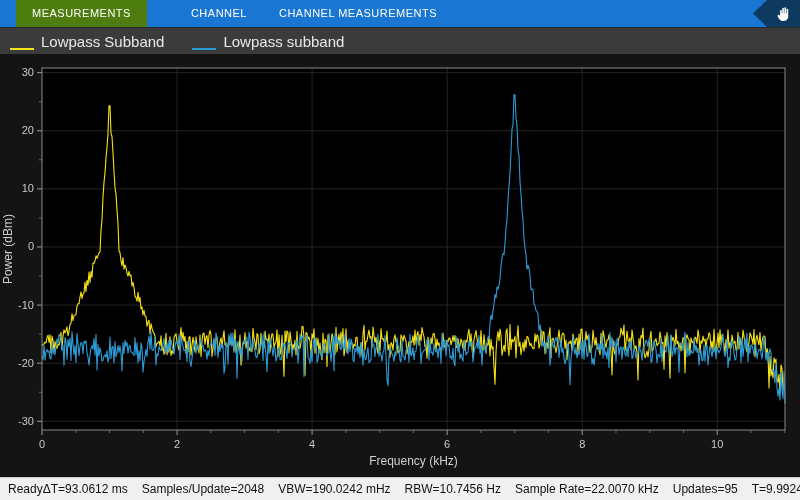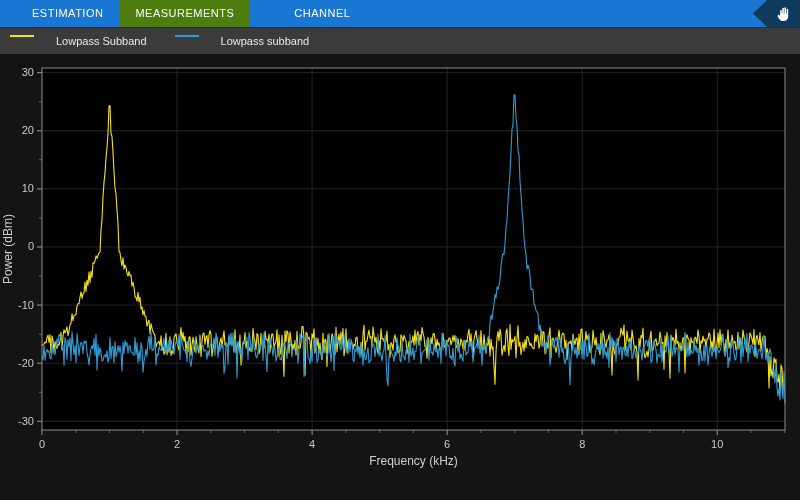--- a/index.html
+++ b/index.html
@@ -12,42 +12,42 @@
   .tabs{display:flex;padding-left:16px}
   .tab{padding:0 16px;font-size:11px;line-height:27px;letter-spacing:.5px;white-space:nowrap;cursor:default}
   .tab.active{background:#4d7c0f}
   .tab.new-section{margin-left:28px}
   .tab-extra{margin-left:auto;display:flex;align-items:center;background:#0E3A60;
      clip-path:polygon(14px 0,100% 0,100% 100%,14px 100%,0 50%);padding:0 10px 0 24px;gap:10px}
   .hand-icon{display:flex;align-items:center}
 
   
   .legendbar{height:27px;background:#3B3B3B;display:flex;align-items:center;padding-left:10px;gap:28px;flex:0 0 27px;border-top:1px solid #2a2a2a}
-  .legend-item{display:flex;align-items:flex-start;gap:22px;color:#E8E8E8;font-size:11px;cursor:pointer}
+  .legend-item{display:flex;align-items:flex-end;gap:7px;color:#E8E8E8;font-size:15px;cursor:pointer}
   .legend-swatch{width:24px;height:2px}
 
   
   .plot-region{flex:1;position:relative;background:#141414}
   .plot-region svg{display:block}
 
   
   .statusbar{height:23px;background:#F0F0F0;border-top:1px solid #C9C9C9;display:flex;align-items:center;font-size:12px;color:#111;padding-left:8px;flex:0 0 23px}
   .status-state{width:72px}
   .status-metrics{display:flex;gap:14px;white-space:nowrap}
 </style>
 </head>
 <body>
 
 <div class="app">
 
   <div class="tabbar">
     <div class="tabs" id="tabs">
-        <div class="tab">ESTIMATION</div>
         <div class="tab active">MEASUREMENTS</div>
         <div class="tab new-section">CHANNEL</div>
+        <div class="tab">CHANNEL MEASUREMENTS</div>
       </div>
     <div class="tab-extra">
       <span class="hand-icon">
         <svg width="13" height="16" viewBox="0 0 24 28" fill="#ffffff" aria-hidden="true">
           <path d="M9.5 27c-3 0-8.5-6.2-8.5-10.2l2.1-1.7 2.6 2.7V8a1.5 1.5 0 0 1 3 0v5h1V4a1.5 1.5 0 0 1 3 0v9h1V3a1.5 1.5 0 0 1 3 0v10h1V6a1.5 1.5 0 0 1 3 0v13c0 5-4.6 8-9.7 8z"></path>
         </svg>
       </span>
 
     </div>
   </div>
@@ -128,14 +128,26 @@
         <line x1="39" y1="105.80738362760835" x2="42" y2="105.80738362760835" stroke="#777" stroke-width="0.8"></line>
         <line x1="39" y1="47.70144462279294" x2="42" y2="47.70144462279294" stroke="#777" stroke-width="0.8"></line>
         <polyline points="42.0,291.6 43.0,290.2 44.0,290.0 45.0,288.1 46.0,289.0 47.0,283.6 48.0,281.1 49.0,288.4 50.0,280.8 51.0,299.0 52.0,282.0 53.0,286.4 54.0,297.2 55.0,287.6 56.0,292.2 57.0,294.4 58.0,290.1 59.0,291.1 60.0,287.4 61.0,278.4 62.0,295.2 63.0,281.9 64.0,275.7 65.0,278.9 66.0,276.8 67.0,272.9 68.0,281.7 69.0,277.4 70.0,270.6 71.0,269.4 72.0,259.7 73.0,266.6 74.0,261.5 75.0,261.2 76.0,260.5 77.0,252.3 78.0,249.6 79.0,249.8 80.0,243.1 81.0,237.8 82.0,244.4 83.0,239.9 84.0,239.0 85.0,228.1 86.0,237.6 87.0,226.3 88.0,231.1 89.0,218.0 90.0,228.6 91.0,217.3 92.0,223.5 93.0,208.7 94.0,209.4 95.0,207.0 96.0,201.8 97.0,204.4 98.0,201.5 99.0,199.1 100.0,197.7 101.0,176.2 102.0,165.6 103.0,142.9 104.0,128.4 105.0,118.9 106.0,103.9 107.0,93.2 108.0,79.1 109.0,51.8 110.0,51.8 111.0,79.3 112.0,82.5 113.0,98.8 114.0,117.6 115.0,133.5 116.0,140.4 117.0,156.0 118.0,169.8 119.0,197.1 120.0,198.6 121.0,206.6 122.0,211.8 123.0,203.6 124.0,215.2 125.0,211.0 126.0,213.4 127.0,219.2 128.0,222.1 129.0,217.4 130.0,221.7 131.0,221.0 132.0,232.1 133.0,228.4 134.0,233.3 135.0,242.4 136.0,243.7 137.0,247.1 138.0,238.2 139.0,247.7 140.0,243.3 141.0,254.9 142.0,252.9 143.0,261.0 144.0,256.4 145.0,262.1 146.0,262.2 147.0,272.3 148.0,268.3 149.0,266.3 150.0,279.9 151.0,269.5 152.0,274.2 153.0,277.6 154.0,279.5 155.0,282.0 156.0,292.8 157.0,289.3 158.0,288.8 159.0,287.3 160.0,291.9 161.0,281.9 162.0,296.4 163.0,292.1 164.0,300.4 165.0,296.3 166.0,279.2 167.0,300.6 168.0,292.8 169.0,298.3 170.0,282.9 171.0,301.4 172.0,297.0 173.0,299.5 174.0,283.5 175.0,281.4 176.0,279.8 177.0,287.9 178.0,292.2 179.0,296.2 180.0,283.2 181.0,273.5 182.0,286.0 183.0,278.3 184.0,287.4 185.0,282.4 186.0,299.1 187.0,287.2 188.0,298.0 189.0,283.3 190.0,282.7 191.0,301.1 192.0,291.1 193.0,283.2 194.0,290.0 195.0,298.0 196.0,282.8 197.0,291.4 198.0,293.4 199.0,298.9 200.0,281.0 201.0,302.4 202.0,286.7 203.0,279.6 204.0,279.0 205.0,290.3 206.0,283.0 207.0,281.6 208.0,293.6 209.0,280.6 210.0,276.6 211.0,280.7 212.0,302.4 213.0,294.8 214.0,285.7 215.0,294.8 216.0,284.2 217.0,282.9 218.0,299.1 219.0,293.1 220.0,287.4 221.0,283.9 222.0,291.9 223.0,284.1 224.0,276.8 225.0,290.9 226.0,289.9 227.0,292.2 228.0,291.9 229.0,282.9 230.0,290.4 231.0,284.9 232.0,290.8 233.0,286.8 234.0,297.0 235.0,275.9 236.0,298.6 237.0,292.7 238.0,288.8 239.0,296.4 240.0,281.1 241.0,311.1 242.0,296.9 243.0,288.9 244.0,289.7 245.0,278.6 246.0,294.1 247.0,287.0 248.0,288.5 249.0,294.0 250.0,297.2 251.0,293.7 252.0,297.8 253.0,274.2 254.0,283.8 255.0,288.0 256.0,295.6 257.0,279.6 258.0,281.0 259.0,299.9 260.0,295.9 261.0,279.3 262.0,289.9 263.0,288.2 264.0,294.3 265.0,277.3 266.0,285.6 267.0,285.4 268.0,288.5 269.0,280.0 270.0,298.3 271.0,285.5 272.0,279.6 273.0,280.8 274.0,293.5 275.0,289.7 276.0,287.7 277.0,275.8 278.0,302.4 279.0,280.9 280.0,295.3 281.0,300.4 282.0,281.3 283.0,299.1 284.0,322.3 285.0,276.9 286.0,287.7 287.0,276.9 288.0,279.2 289.0,298.9 290.0,277.9 291.0,285.8 292.0,296.9 293.0,290.2 294.0,294.7 295.0,286.2 296.0,300.9 297.0,277.3 298.0,295.1 299.0,292.1 300.0,294.4 301.0,288.1 302.0,272.5 303.0,272.5 304.0,284.1 305.0,321.2 306.0,278.4 307.0,279.3 308.0,284.9 309.0,283.1 310.0,287.1 311.0,299.6 312.0,279.9 313.0,284.1 314.0,274.8 315.0,299.2 316.0,283.7 317.0,292.2 318.0,284.3 319.0,299.2 320.0,289.0 321.0,300.4 322.0,305.8 323.0,279.3 324.0,298.6 325.0,285.2 326.0,286.5 327.0,312.5 328.0,280.8 329.0,282.8 330.0,298.5 331.0,289.7 332.0,279.7 333.0,283.7 334.0,288.9 335.0,300.7 336.0,273.2 337.0,298.0 338.0,287.3 339.0,280.2 340.0,290.5 341.0,278.1 342.0,288.8 343.0,274.6 344.0,301.8 345.0,294.7 346.0,274.9 347.0,298.4 348.0,286.5 349.0,294.4 350.0,289.7 351.0,289.0 352.0,288.9 353.0,295.3 354.0,290.2 355.0,292.1 356.0,283.3 357.0,283.3 358.0,296.0 359.0,293.3 360.0,299.4 361.0,288.9 362.0,301.9 363.0,280.0 364.0,271.4 365.0,295.9 366.0,287.4 367.0,287.1 368.0,280.9 369.0,276.0 370.0,283.9 371.0,282.6 372.0,293.7 373.0,273.1 374.0,281.6 375.0,288.3 376.0,283.2 377.0,293.6 378.0,299.5 379.0,286.5 380.0,297.0 381.0,274.8 382.0,284.9 383.0,284.5 384.0,287.2 385.0,288.9 386.0,287.6 387.0,277.1 388.0,295.9 389.0,290.6 390.0,303.1 391.0,288.6 392.0,290.2 393.0,296.1 394.0,284.3 395.0,280.9 396.0,288.3 397.0,285.6 398.0,298.9 399.0,296.7 400.0,297.2 401.0,280.9 402.0,283.4 403.0,287.3 404.0,281.3 405.0,284.4 406.0,286.9 407.0,299.8 408.0,293.4 409.0,287.5 410.0,299.7 411.0,287.4 412.0,288.0 413.0,281.7 414.0,291.4 415.0,276.0 416.0,290.2 417.0,280.5 418.0,277.6 419.0,291.1 420.0,280.5 421.0,286.9 422.0,273.5 423.0,279.2 424.0,282.9 425.0,292.7 426.0,290.9 427.0,304.3 428.0,283.4 429.0,297.2 430.0,296.1 431.0,283.7 432.0,289.9 433.0,280.0 434.0,279.4 435.0,284.8 436.0,295.7 437.0,285.1 438.0,291.1 439.0,288.8 440.0,296.5 441.0,295.5 442.0,290.8 443.0,279.2 444.0,291.5 445.0,293.3 446.0,290.4 447.0,286.2 448.0,287.7 449.0,284.0 450.0,284.0 451.0,290.8 452.0,287.3 453.0,281.5 454.0,287.5 455.0,281.5 456.0,293.2 457.0,293.4 458.0,284.3 459.0,293.4 460.0,291.6 461.0,284.8 462.0,288.0 463.0,294.7 464.0,286.2 465.0,296.3 466.0,286.2 467.0,288.0 468.0,280.0 469.0,275.2 470.0,291.1 471.0,279.9 472.0,293.9 473.0,303.9 474.0,285.3 475.0,281.1 476.0,276.5 477.0,284.7 478.0,289.4 479.0,287.9 480.0,294.2 481.0,276.6 482.0,294.8 483.0,296.6 484.0,280.7 485.0,291.8 486.0,299.3 487.0,289.7 488.0,291.0 489.0,282.4 490.0,302.0 491.0,285.2 492.0,294.9 493.0,292.8 494.0,312.8 495.0,330.3 496.0,297.8 497.0,284.0 498.0,277.5 499.0,286.6 500.0,275.0 501.0,281.3 502.0,301.3 503.0,295.3 504.0,291.3 505.0,297.5 506.0,277.9 507.0,274.8 508.0,293.1 509.0,301.6 510.0,270.5 511.0,295.4 512.0,285.2 513.0,287.7 514.0,286.2 515.0,282.5 516.0,303.7 517.0,284.8 518.0,271.7 519.0,292.3 520.0,288.4 521.0,300.4 522.0,294.0 523.0,288.4 524.0,297.3 525.0,285.5 526.0,293.6 527.0,282.3 528.0,283.2 529.0,287.4 530.0,291.5 531.0,289.4 532.0,292.8 533.0,294.4 534.0,294.7 535.0,279.9 536.0,287.8 537.0,280.8 538.0,282.1 539.0,294.2 540.0,290.3 541.0,275.6 542.0,291.6 543.0,277.5 544.0,278.4 545.0,299.6 546.0,289.2 547.0,288.7 548.0,294.4 549.0,280.7 550.0,273.8 551.0,303.6 552.0,285.2 553.0,284.2 554.0,287.2 555.0,293.5 556.0,298.5 557.0,293.0 558.0,284.4 559.0,276.1 560.0,285.6 561.0,293.0 562.0,280.6 563.0,279.1 564.0,280.4 565.0,294.1 566.0,286.3 567.0,305.8 568.0,292.4 569.0,287.8 570.0,289.2 571.0,286.5 572.0,296.4 573.0,280.0 574.0,286.4 575.0,290.5 576.0,284.9 577.0,284.0 578.0,298.7 579.0,280.0 580.0,295.5 581.0,275.3 582.0,275.0 583.0,295.4 584.0,298.3 585.0,289.8 586.0,277.6 587.0,285.9 588.0,281.5 589.0,286.0 590.0,298.5 591.0,295.1 592.0,293.5 593.0,276.4 594.0,285.6 595.0,291.1 596.0,283.6 597.0,293.7 598.0,294.9 599.0,294.5 600.0,300.6 601.0,279.4 602.0,294.9 603.0,276.7 604.0,281.6 605.0,289.8 606.0,293.4 607.0,286.1 608.0,286.0 609.0,280.7 610.0,289.3 611.0,297.8 612.0,321.0 613.0,286.1 614.0,296.5 615.0,300.4 616.0,293.1 617.0,289.7 618.0,290.9 619.0,283.2 620.0,283.0 621.0,274.0 622.0,278.3 623.0,281.1 624.0,271.0 625.0,296.6 626.0,288.5 627.0,277.1 628.0,286.2 629.0,287.3 630.0,283.8 631.0,296.3 632.0,276.1 633.0,283.5 634.0,291.7 635.0,294.5 636.0,291.8 637.0,298.6 638.0,326.0 639.0,284.5 640.0,293.1 641.0,281.6 642.0,283.7 643.0,274.0 644.0,298.0 645.0,303.7 646.0,301.3 647.0,297.1 648.0,303.0 649.0,295.3 650.0,283.9 651.0,277.2 652.0,296.9 653.0,295.9 654.0,290.4 655.0,286.3 656.0,284.8 657.0,291.7 658.0,290.0 659.0,289.0 660.0,278.1 661.0,284.1 662.0,289.4 663.0,288.3 664.0,315.2 665.0,281.9 666.0,292.3 667.0,278.5 668.0,290.6 669.0,297.5 670.0,324.1 671.0,281.7 672.0,286.9 673.0,283.2 674.0,286.9 675.0,291.9 676.0,275.2 677.0,289.6 678.0,287.2 679.0,295.0 680.0,289.1 681.0,296.9 682.0,290.2 683.0,283.7 684.0,284.4 685.0,318.7 686.0,283.9 687.0,280.7 688.0,284.5 689.0,285.4 690.0,299.3 691.0,283.9 692.0,288.2 693.0,287.8 694.0,292.6 695.0,283.0 696.0,284.3 697.0,289.5 698.0,276.0 699.0,282.3 700.0,298.8 701.0,286.7 702.0,289.2 703.0,282.1 704.0,287.0 705.0,285.3 706.0,293.7 707.0,284.9 708.0,284.9 709.0,278.7 710.0,281.0 711.0,294.8 712.0,287.3 713.0,295.9 714.0,275.2 715.0,291.5 716.0,298.0 717.0,289.9 718.0,279.1 719.0,293.8 720.0,275.6 721.0,290.7 722.0,280.4 723.0,286.4 724.0,290.3 725.0,299.2 726.0,285.5 727.0,290.6 728.0,275.8 729.0,294.2 730.0,288.5 731.0,294.4 732.0,281.0 733.0,288.1 734.0,289.0 735.0,287.2 736.0,296.2 737.0,294.9 738.0,278.2 739.0,294.9 740.0,283.9 741.0,291.1 742.0,290.3 743.0,276.0 744.0,282.6 745.0,288.2 746.0,292.2 747.0,298.0 748.0,294.9 749.0,288.2 750.0,278.9 751.0,281.5 752.0,285.2 753.0,290.4 754.0,275.6 755.0,302.7 756.0,285.1 757.0,281.2 758.0,286.7 759.0,290.8 760.0,278.6 761.0,296.7 762.0,287.5 763.0,283.0 764.0,282.0 765.0,282.4 766.0,303.4 767.0,294.5 768.0,298.4 769.0,333.9 770.0,302.6 771.0,322.0 772.0,315.4 773.0,324.0 774.0,303.9 775.0,308.4 776.0,305.2 777.0,324.4 778.0,328.4 779.0,320.4 780.0,338.4 781.0,311.0 782.0,314.6 783.0,335.4 784.0,332.1 785.0,330.3" fill="none" stroke="#F5E216" stroke-width="1.1" stroke-linejoin="round"></polyline>
         <polyline points="42.0,302.4 43.0,305.8 44.0,291.2 45.0,306.1 46.0,298.1 47.0,295.5 48.0,298.2 49.0,296.8 50.0,304.0 51.0,305.0 52.0,288.2 53.0,299.9 54.0,294.8 55.0,301.0 56.0,292.4 57.0,284.8 58.0,289.5 59.0,280.3 60.0,282.2 61.0,282.5 62.0,296.5 63.0,291.0 64.0,311.2 65.0,283.5 66.0,287.7 67.0,305.1 68.0,285.7 69.0,292.7 70.0,284.1 71.0,306.4 72.0,277.9 73.0,289.9 74.0,300.7 75.0,291.6 76.0,308.4 77.0,279.5 78.0,289.5 79.0,301.7 80.0,292.3 81.0,288.4 82.0,289.4 83.0,299.6 84.0,287.0 85.0,289.1 86.0,287.0 87.0,298.6 88.0,303.2 89.0,311.0 90.0,300.9 91.0,294.2 92.0,291.6 93.0,295.1 94.0,284.5 95.0,301.1 96.0,280.3 97.0,316.0 98.0,290.6 99.0,302.0 100.0,293.9 101.0,298.4 102.0,307.2 103.0,306.4 104.0,302.2 105.0,300.7 106.0,303.5 107.0,296.8 108.0,308.0 109.0,304.1 110.0,283.0 111.0,304.7 112.0,293.4 113.0,292.3 114.0,308.9 115.0,287.5 116.0,302.7 117.0,298.9 118.0,291.7 119.0,298.4 120.0,291.9 121.0,299.2 122.0,317.0 123.0,288.5 124.0,299.4 125.0,286.4 126.0,292.2 127.0,288.6 128.0,299.2 129.0,292.4 130.0,291.5 131.0,298.2 132.0,298.2 133.0,300.0 134.0,301.4 135.0,283.5 136.0,300.6 137.0,288.8 138.0,308.8 139.0,296.8 140.0,306.9 141.0,289.0 142.0,293.1 143.0,318.1 144.0,307.3 145.0,302.7 146.0,295.3 147.0,302.3 148.0,287.7 149.0,282.3 150.0,295.1 151.0,277.9 152.0,295.9 153.0,296.4 154.0,294.2 155.0,284.0 156.0,311.0 157.0,299.8 158.0,301.7 159.0,292.5 160.0,295.6 161.0,296.3 162.0,294.4 163.0,290.0 164.0,284.4 165.0,298.0 166.0,299.1 167.0,288.9 168.0,298.0 169.0,286.2 170.0,295.7 171.0,285.6 172.0,290.8 173.0,295.4 174.0,300.2 175.0,291.9 176.0,287.8 177.0,288.7 178.0,291.2 179.0,280.5 180.0,305.5 181.0,282.6 182.0,288.4 183.0,292.1 184.0,296.4 185.0,296.7 186.0,295.1 187.0,307.5 188.0,287.8 189.0,286.9 190.0,307.3 191.0,312.4 192.0,304.6 193.0,295.3 194.0,292.3 195.0,286.4 196.0,299.1 197.0,292.2 198.0,296.3 199.0,292.5 200.0,285.6 201.0,288.4 202.0,292.4 203.0,291.3 204.0,297.3 205.0,295.9 206.0,296.8 207.0,305.1 208.0,296.5 209.0,301.6 210.0,291.9 211.0,288.8 212.0,290.3 213.0,291.3 214.0,284.0 215.0,301.4 216.0,278.8 217.0,287.4 218.0,303.4 219.0,291.9 220.0,297.6 221.0,289.8 222.0,293.9 223.0,291.4 224.0,319.3 225.0,313.4 226.0,288.4 227.0,290.3 228.0,310.2 229.0,280.5 230.0,291.0 231.0,279.0 232.0,292.4 233.0,278.7 234.0,298.4 235.0,284.7 236.0,287.5 237.0,324.2 238.0,287.2 239.0,295.5 240.0,300.3 241.0,293.5 242.0,307.2 243.0,287.7 244.0,287.3 245.0,289.4 246.0,283.2 247.0,284.5 248.0,305.4 249.0,278.2 250.0,283.4 251.0,296.7 252.0,293.7 253.0,285.2 254.0,293.6 255.0,297.2 256.0,302.9 257.0,303.9 258.0,297.5 259.0,289.8 260.0,292.2 261.0,292.2 262.0,281.2 263.0,306.5 264.0,278.7 265.0,291.3 266.0,301.4 267.0,317.4 268.0,286.6 269.0,299.8 270.0,284.1 271.0,289.9 272.0,294.0 273.0,301.9 274.0,292.9 275.0,294.4 276.0,307.1 277.0,303.1 278.0,295.8 279.0,293.8 280.0,305.2 281.0,305.9 282.0,301.8 283.0,288.6 284.0,292.4 285.0,290.8 286.0,295.6 287.0,304.4 288.0,288.5 289.0,290.2 290.0,288.8 291.0,291.8 292.0,303.0 293.0,294.7 294.0,295.2 295.0,295.2 296.0,288.3 297.0,286.6 298.0,309.3 299.0,296.9 300.0,279.7 301.0,285.5 302.0,283.6 303.0,281.0 304.0,322.6 305.0,289.0 306.0,287.4 307.0,281.2 308.0,303.1 309.0,304.8 310.0,309.7 311.0,296.2 312.0,307.6 313.0,293.2 314.0,283.5 315.0,294.8 316.0,285.2 317.0,308.4 318.0,305.9 319.0,295.2 320.0,296.0 321.0,299.2 322.0,304.2 323.0,291.0 324.0,288.8 325.0,291.9 326.0,298.6 327.0,302.0 328.0,299.7 329.0,279.2 330.0,295.3 331.0,307.5 332.0,297.6 333.0,282.6 334.0,316.8 335.0,279.2 336.0,290.1 337.0,282.5 338.0,289.4 339.0,286.4 340.0,294.1 341.0,296.0 342.0,282.9 343.0,294.2 344.0,295.4 345.0,280.3 346.0,295.4 347.0,297.4 348.0,299.9 349.0,284.6 350.0,297.8 351.0,285.0 352.0,288.8 353.0,306.3 354.0,307.7 355.0,294.6 356.0,297.7 357.0,290.2 358.0,300.1 359.0,292.5 360.0,303.7 361.0,288.6 362.0,296.2 363.0,311.1 364.0,294.8 365.0,304.8 366.0,305.9 367.0,298.8 368.0,293.7 369.0,308.6 370.0,307.1 371.0,305.6 372.0,284.5 373.0,290.6 374.0,290.7 375.0,302.8 376.0,293.7 377.0,294.4 378.0,280.3 379.0,302.3 380.0,297.9 381.0,300.9 382.0,307.2 383.0,298.3 384.0,296.3 385.0,281.5 386.0,302.6 387.0,325.7 388.0,331.7 389.0,302.0 390.0,293.5 391.0,296.4 392.0,300.1 393.0,302.0 394.0,307.3 395.0,297.7 396.0,302.2 397.0,283.8 398.0,291.1 399.0,294.9 400.0,306.2 401.0,307.9 402.0,286.1 403.0,302.5 404.0,303.1 405.0,306.1 406.0,296.7 407.0,293.5 408.0,293.9 409.0,308.2 410.0,280.1 411.0,301.8 412.0,300.2 413.0,293.5 414.0,305.8 415.0,297.5 416.0,297.3 417.0,287.9 418.0,281.9 419.0,287.4 420.0,288.3 421.0,309.4 422.0,299.1 423.0,298.1 424.0,296.2 425.0,296.2 426.0,290.2 427.0,285.5 428.0,289.3 429.0,306.3 430.0,285.2 431.0,298.4 432.0,298.4 433.0,301.3 434.0,289.9 435.0,296.2 436.0,298.1 437.0,294.8 438.0,303.9 439.0,294.3 440.0,292.3 441.0,309.1 442.0,279.1 443.0,295.6 444.0,285.7 445.0,286.4 446.0,302.0 447.0,286.7 448.0,292.2 449.0,291.0 450.0,303.6 451.0,302.4 452.0,305.7 453.0,294.4 454.0,309.1 455.0,311.7 456.0,282.3 457.0,287.6 458.0,298.2 459.0,289.6 460.0,304.6 461.0,300.2 462.0,304.2 463.0,307.3 464.0,286.6 465.0,291.0 466.0,301.1 467.0,298.8 468.0,298.3 469.0,287.0 470.0,292.5 471.0,288.8 472.0,287.3 473.0,308.0 474.0,299.0 475.0,293.2 476.0,293.2 477.0,288.2 478.0,294.9 479.0,281.6 480.0,299.5 481.0,292.2 482.0,311.1 483.0,293.3 484.0,290.7 485.0,295.4 486.0,298.9 487.0,288.0 488.0,282.8 489.0,284.8 490.0,269.3 491.0,261.0 492.0,265.5 493.0,257.1 494.0,249.8 495.0,240.5 496.0,244.0 497.0,233.0 498.0,235.3 499.0,231.2 500.0,225.1 501.0,211.9 502.0,203.9 503.0,199.5 504.0,200.6 505.0,189.5 506.0,173.9 507.0,165.8 508.0,146.2 509.0,132.0 510.0,118.9 511.0,97.5 512.0,75.2 513.0,70.3 514.0,40.7 515.0,40.7 516.0,63.8 517.0,71.8 518.0,96.3 519.0,101.1 520.0,127.5 521.0,140.1 522.0,156.2 523.0,166.0 524.0,184.3 525.0,194.0 526.0,200.7 527.0,215.0 528.0,211.2 529.0,214.2 530.0,221.5 531.0,235.4 532.0,235.1 533.0,235.2 534.0,250.4 535.0,251.3 536.0,256.6 537.0,257.6 538.0,260.0 539.0,276.4 540.0,270.8 541.0,278.6 542.0,292.3 543.0,287.6 544.0,292.8 545.0,288.8 546.0,299.3 547.0,287.5 548.0,281.3 549.0,287.4 550.0,311.2 551.0,301.4 552.0,285.7 553.0,291.1 554.0,294.2 555.0,286.1 556.0,283.3 557.0,287.1 558.0,283.8 559.0,303.5 560.0,293.5 561.0,286.3 562.0,298.4 563.0,294.4 564.0,305.2 565.0,309.8 566.0,305.4 567.0,292.1 568.0,289.3 569.0,302.2 570.0,330.7 571.0,304.5 572.0,297.6 573.0,283.0 574.0,295.3 575.0,300.3 576.0,293.4 577.0,303.9 578.0,298.2 579.0,300.9 580.0,291.2 581.0,286.7 582.0,304.5 583.0,286.5 584.0,305.3 585.0,284.9 586.0,290.4 587.0,302.8 588.0,301.2 589.0,279.9 590.0,290.7 591.0,294.7 592.0,309.9 593.0,304.4 594.0,310.9 595.0,302.8 596.0,295.7 597.0,291.4 598.0,289.4 599.0,297.5 600.0,289.8 601.0,295.6 602.0,280.2 603.0,304.3 604.0,289.9 605.0,301.1 606.0,297.7 607.0,305.0 608.0,293.2 609.0,313.4 610.0,278.6 611.0,294.3 612.0,283.0 613.0,292.2 614.0,291.8 615.0,287.4 616.0,307.8 617.0,284.4 618.0,286.7 619.0,300.8 620.0,294.4 621.0,292.7 622.0,305.2 623.0,293.0 624.0,294.9 625.0,299.9 626.0,301.9 627.0,292.2 628.0,302.7 629.0,288.1 630.0,293.4 631.0,286.6 632.0,304.6 633.0,303.0 634.0,292.9 635.0,297.3 636.0,304.1 637.0,300.2 638.0,299.8 639.0,291.6 640.0,295.2 641.0,298.0 642.0,306.2 643.0,293.7 644.0,293.2 645.0,290.7 646.0,286.3 647.0,287.9 648.0,293.0 649.0,284.7 650.0,286.5 651.0,308.5 652.0,307.4 653.0,293.8 654.0,286.9 655.0,291.0 656.0,295.5 657.0,308.7 658.0,300.3 659.0,301.3 660.0,303.3 661.0,285.0 662.0,307.6 663.0,293.1 664.0,295.3 665.0,295.7 666.0,298.2 667.0,289.3 668.0,281.9 669.0,299.9 670.0,296.3 671.0,280.8 672.0,302.7 673.0,298.7 674.0,288.5 675.0,300.4 676.0,293.6 677.0,294.3 678.0,295.3 679.0,318.3 680.0,288.8 681.0,289.8 682.0,290.8 683.0,296.5 684.0,287.1 685.0,278.4 686.0,291.1 687.0,302.7 688.0,288.8 689.0,301.8 690.0,299.6 691.0,296.2 692.0,299.2 693.0,298.9 694.0,284.6 695.0,296.8 696.0,291.1 697.0,298.4 698.0,293.9 699.0,311.1 700.0,300.6 701.0,296.6 702.0,306.7 703.0,306.0 704.0,291.1 705.0,307.3 706.0,292.2 707.0,291.4 708.0,311.0 709.0,300.3 710.0,292.1 711.0,296.6 712.0,302.6 713.0,295.4 714.0,298.0 715.0,292.0 716.0,304.8 717.0,292.8 718.0,296.4 719.0,298.8 720.0,296.8 721.0,293.0 722.0,286.8 723.0,280.1 724.0,297.8 725.0,302.5 726.0,299.0 727.0,285.5 728.0,313.8 729.0,303.6 730.0,306.5 731.0,286.6 732.0,291.3 733.0,289.0 734.0,298.9 735.0,306.2 736.0,305.0 737.0,293.9 738.0,291.5 739.0,282.4 740.0,286.9 741.0,308.5 742.0,284.7 743.0,302.4 744.0,292.8 745.0,284.4 746.0,295.2 747.0,279.3 748.0,307.9 749.0,291.6 750.0,299.5 751.0,290.9 752.0,291.6 753.0,295.2 754.0,301.7 755.0,290.3 756.0,293.7 757.0,304.4 758.0,298.6 759.0,295.3 760.0,295.4 761.0,299.2 762.0,305.0 763.0,294.7 764.0,282.4 765.0,294.7 766.0,306.1 767.0,298.4 768.0,308.4 769.0,300.8 770.0,294.8 771.0,299.1 772.0,314.7 773.0,317.6 774.0,316.0 775.0,328.6 776.0,309.5 777.0,334.2 778.0,342.3 779.0,334.1 780.0,345.9 781.0,318.4 782.0,335.6 783.0,344.8 784.0,317.6 785.0,349.6" fill="none" stroke="#2D9BD5" stroke-width="1.1" stroke-linejoin="round"></polyline>
         <rect x="42" y="14" width="743" height="362" fill="none" stroke="#8a8a8a" stroke-width="1"></rect>
         <text x="413.5" y="411" fill="#cfcfcf" font-size="12" text-anchor="middle" font-family="Liberation Sans, sans-serif">Frequency (kHz)</text>
         <text x="12" y="195" fill="#cfcfcf" font-size="12" text-anchor="middle" transform="rotate(-90 12 195)" font-family="Liberation Sans, sans-serif">Power (dBm)</text>
       </svg>
     </div>
 
+  <div class="statusbar">
+    <span class="status-state">Ready</span>
+    <span class="status-metrics" id="status-metrics">
+        <span>ΔT=93.0612 ms</span>
+        <span>Samples/Update=2048</span>
+        <span>VBW=190.0242 mHz</span>
+        <span>RBW=10.7456 Hz</span>
+        <span>Sample Rate=22.0070 kHz</span>
+        <span>Updates=95</span>
+        <span>T=9.9924</span>
+      </span>
+  </div>
 
 </div>
 
 </body></html>

